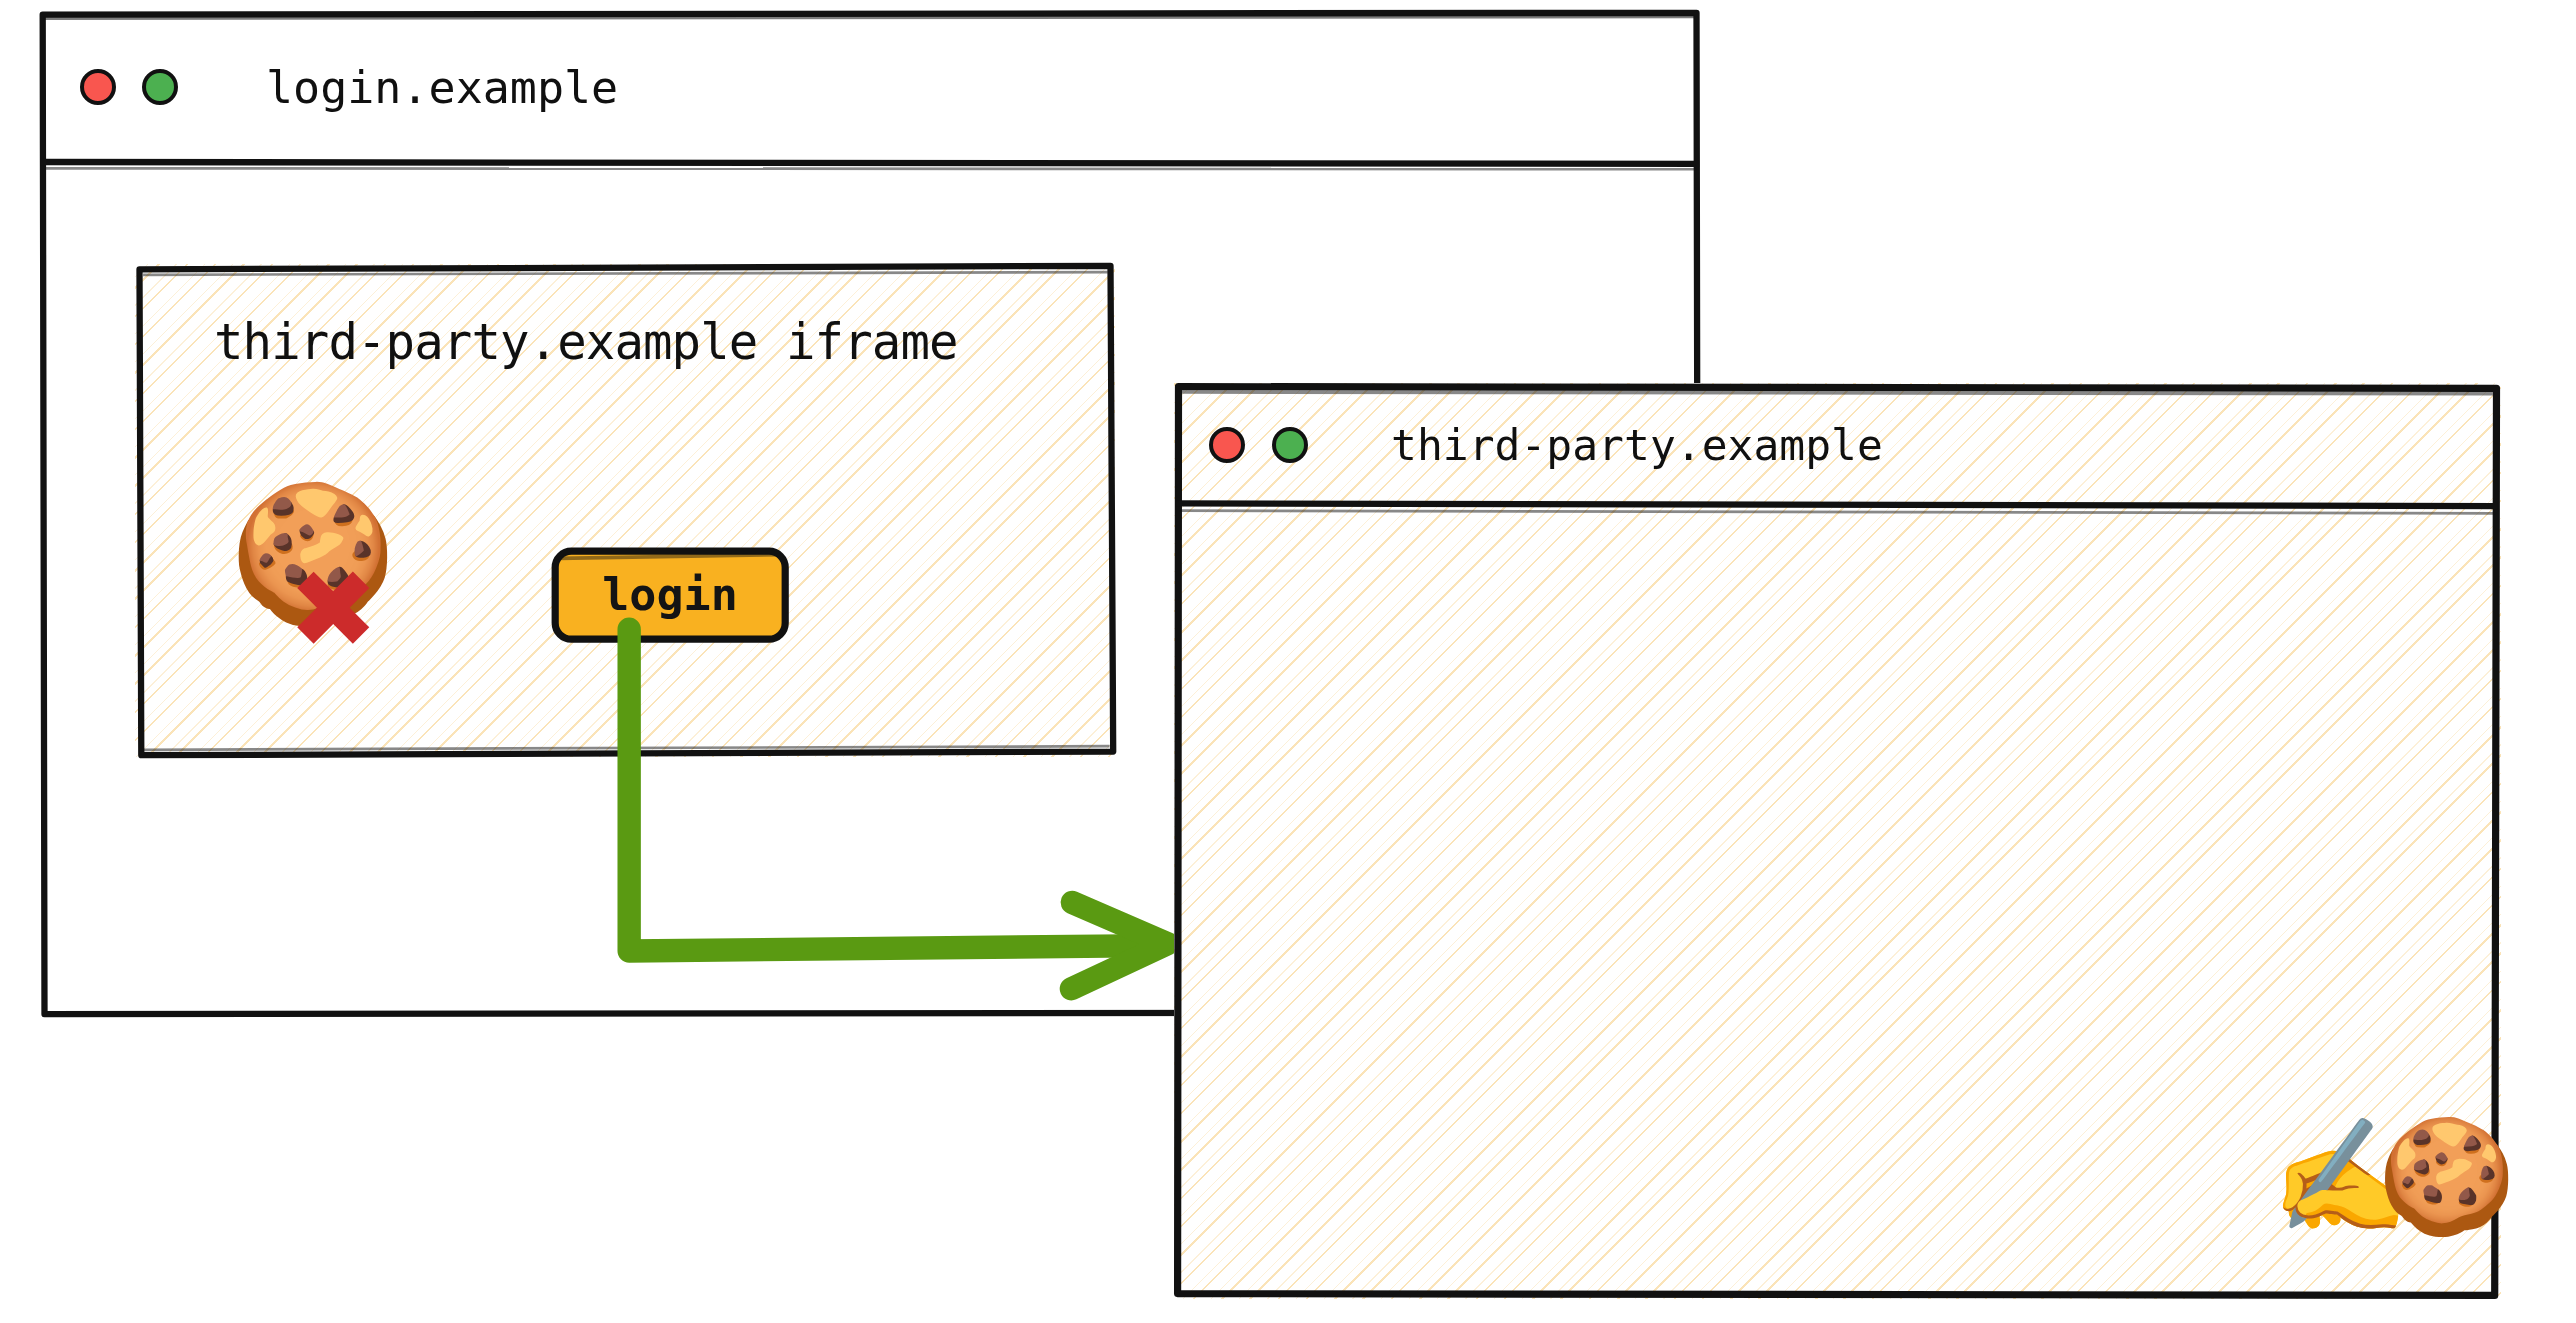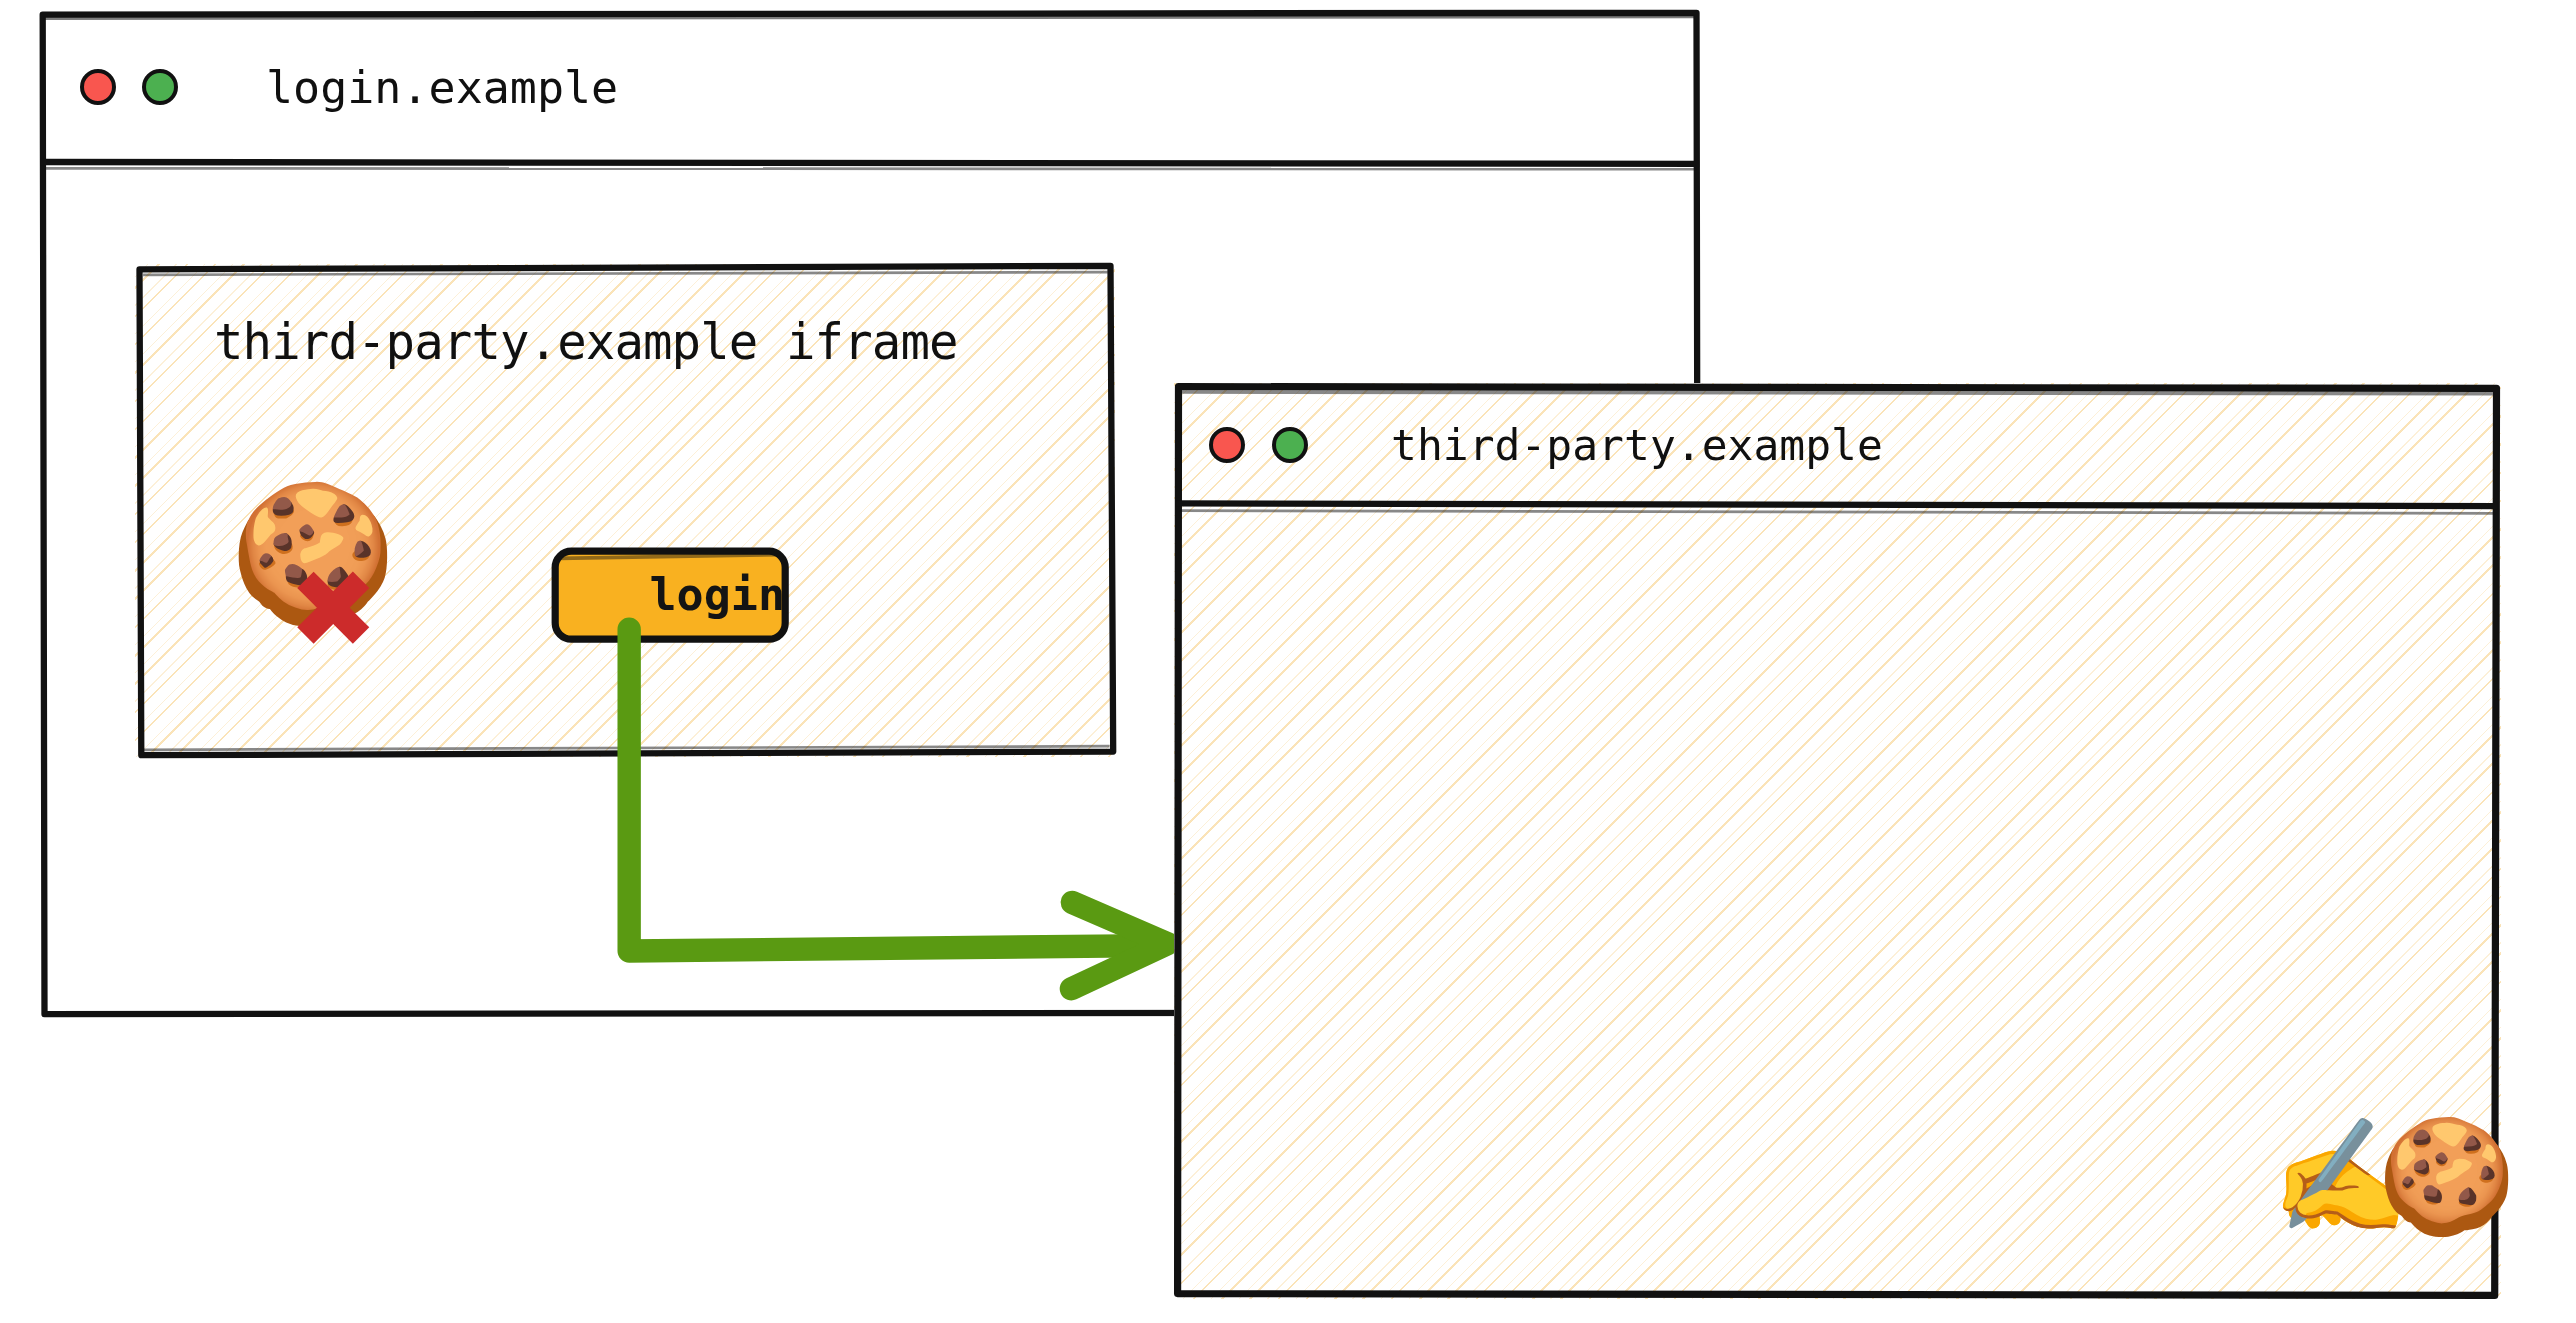--- a/index.html
+++ b/index.html
@@ -191,21 +191,20 @@
     pointer-events: none;
   }
 
   .iframe-login {
     left: 515px;
     top: 540px;
     width: 230px;
     height: 88px;
     font-size: 45px;
     border-radius: 14.4px;
-    justify-content: flex-end;
   }
 
   
   .arrow-layer {
     position: absolute;
     left: 0;
     top: 0;
     width: 2576px;
     height: 1324px;
     overflow: visible;

